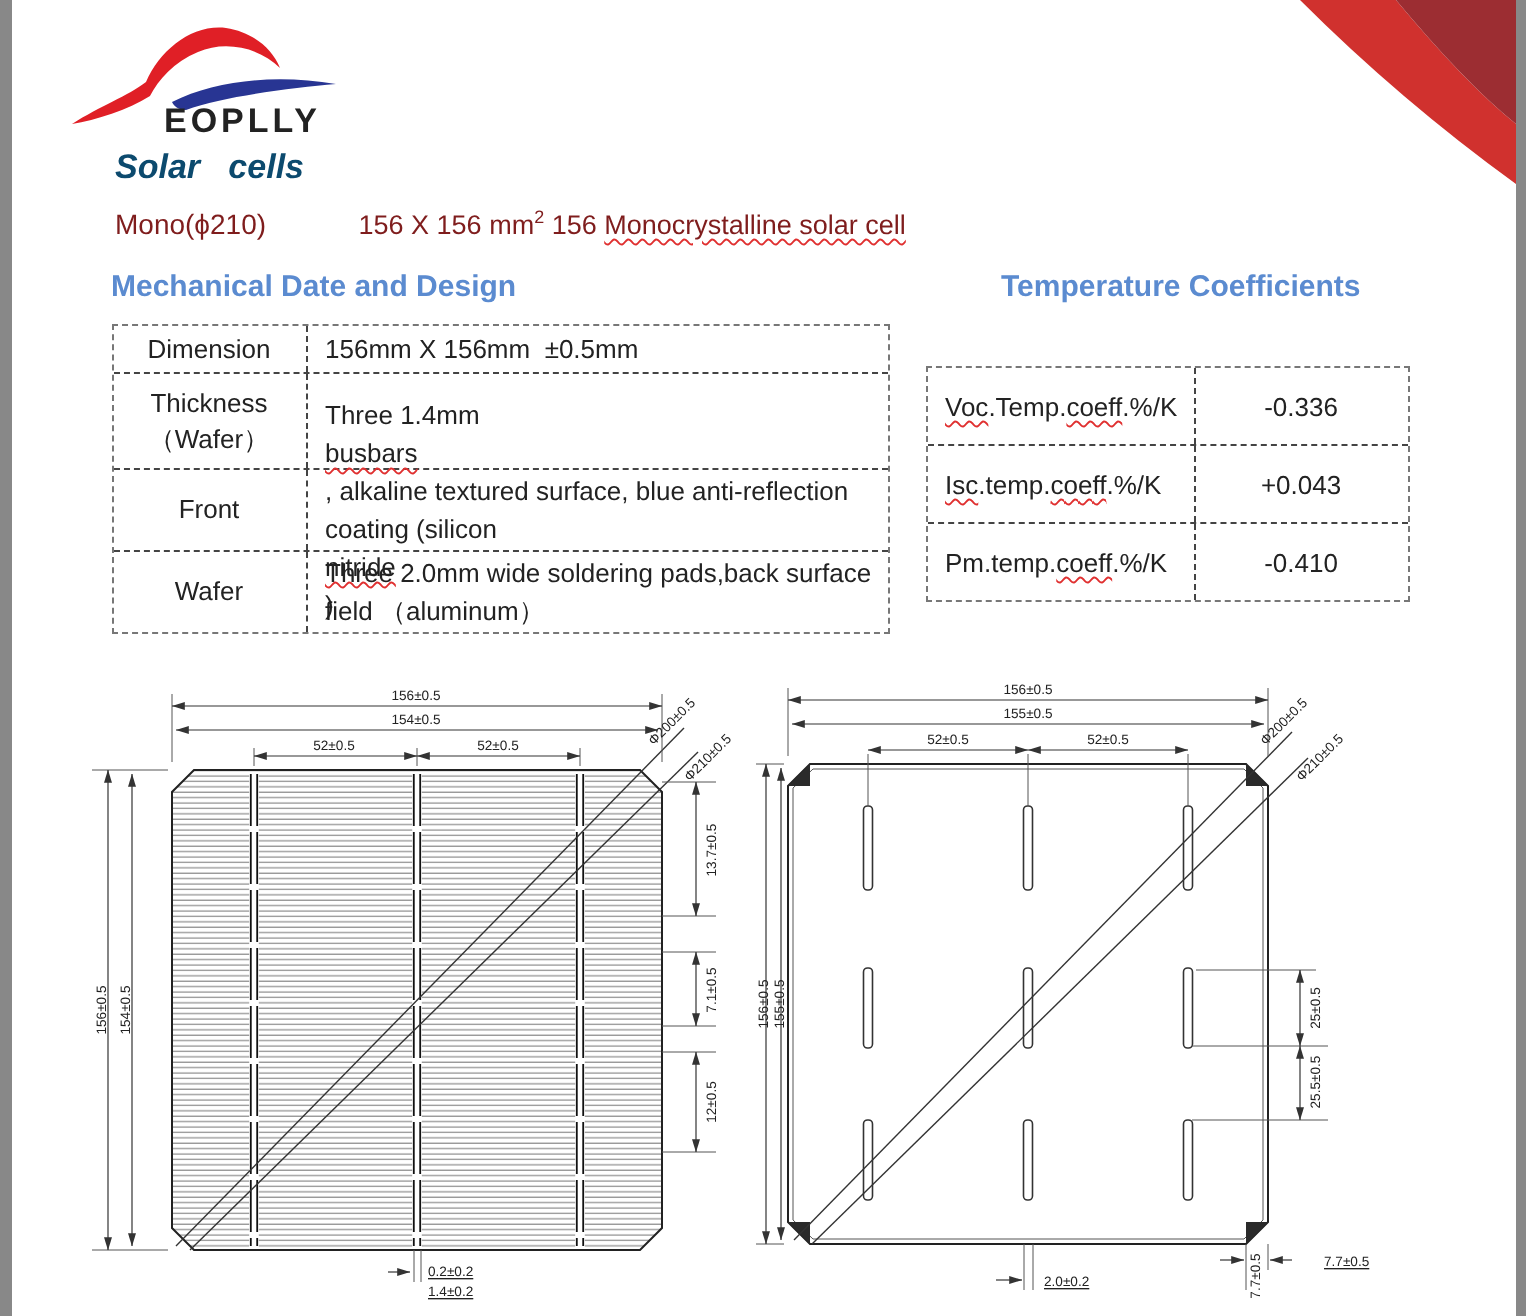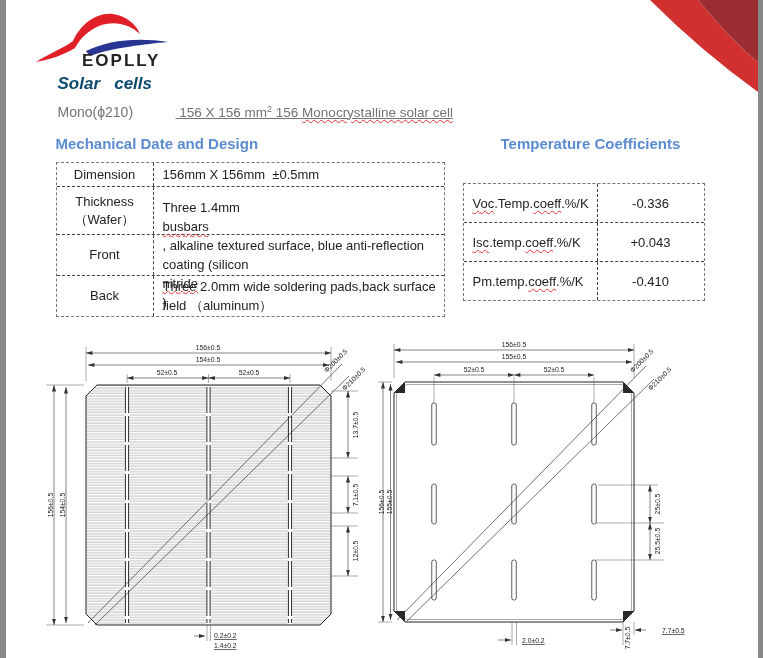--- a/index.html
+++ b/index.html
@@ -8,21 +8,21 @@
     background:#ffffff; overflow:hidden;
     font-family:"Liberation Sans", sans-serif; color:#222;
   }
   .abs { position:absolute; }
   .wavy {
     text-decoration:underline; text-decoration-style:wavy;
     text-decoration-color:#e03030; text-decoration-thickness:1px;
     text-underline-offset:2px;
   }
   #page-title { left:52px; top:74px; font-size:17px; font-weight:bold; white-space:pre; color:#0c4a6e;font-style:italic; }
-  #subtitle { left:52px; top:103px; font-size:13.5px; color:#737373;text-decoration:underline; }
+  #subtitle { left:52px; top:103px; font-size:13.5px; color:#7f1d1d; }
   #subtitle .model { display:inline-block; width:118px; font-size:14px; }
   #subtitle sup { font-size:9px; }
   .section-heading { font-size:15px; color:#5b8bd0;font-weight:bold; }
   #mech-heading { left:50px; top:135px; }
   #temp-heading { left:455px; top:135px;margin-left:40px; }
 
   
   #mech-table { left:50px; top:162px; width:387px; border:1px dashed #777; font-size:13px; }
   .mrow { display:flex; align-items:stretch; }
   .mrow + .mrow { border-top:1px dashed #444; }
@@ -82,21 +82,21 @@
       <div class="mlabel">
         <div>Thickness</div>
         <div>（Wafer）</div>
       </div>
     </div>
     <div class="mrow h40">
       <div class="mlabel">Front</div>
       <div class="mvalue"><span>Three 1.4mm </span><span class="wavy">busbars</span><span>, alkaline textured surface, blue anti-reflection coating (silicon </span><span class="wavy">nitride</span><span>)</span></div>
     </div>
     <div class="mrow h40">
-      <div class="mlabel">Back</div>
+      <div class="mlabel">Wafer</div>
       <div class="mvalue">Three 2.0mm wide soldering pads,back surface field （aluminum）</div>
     </div>
   </div>
 
   <div class="abs" id="temp-table">
     <div class="trow">
       <div class="tlabel">
           <span class="wavy">Voc</span>
           <span>.Temp.</span>
           <span class="wavy">coeff</span>

